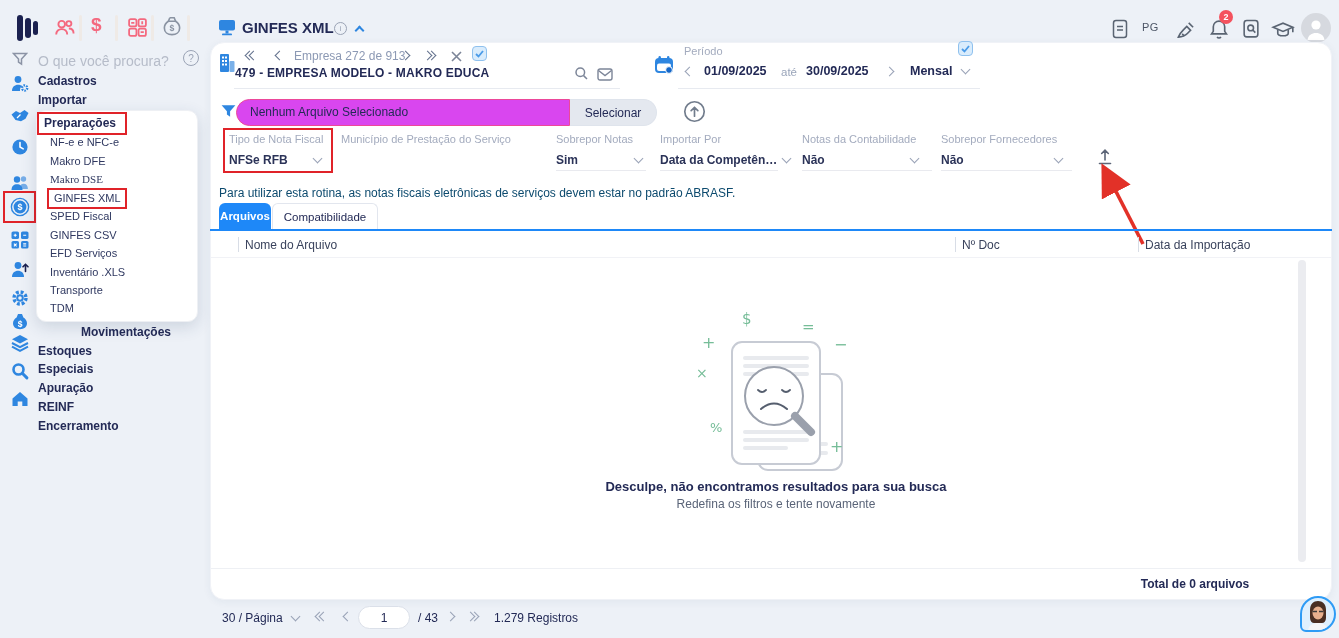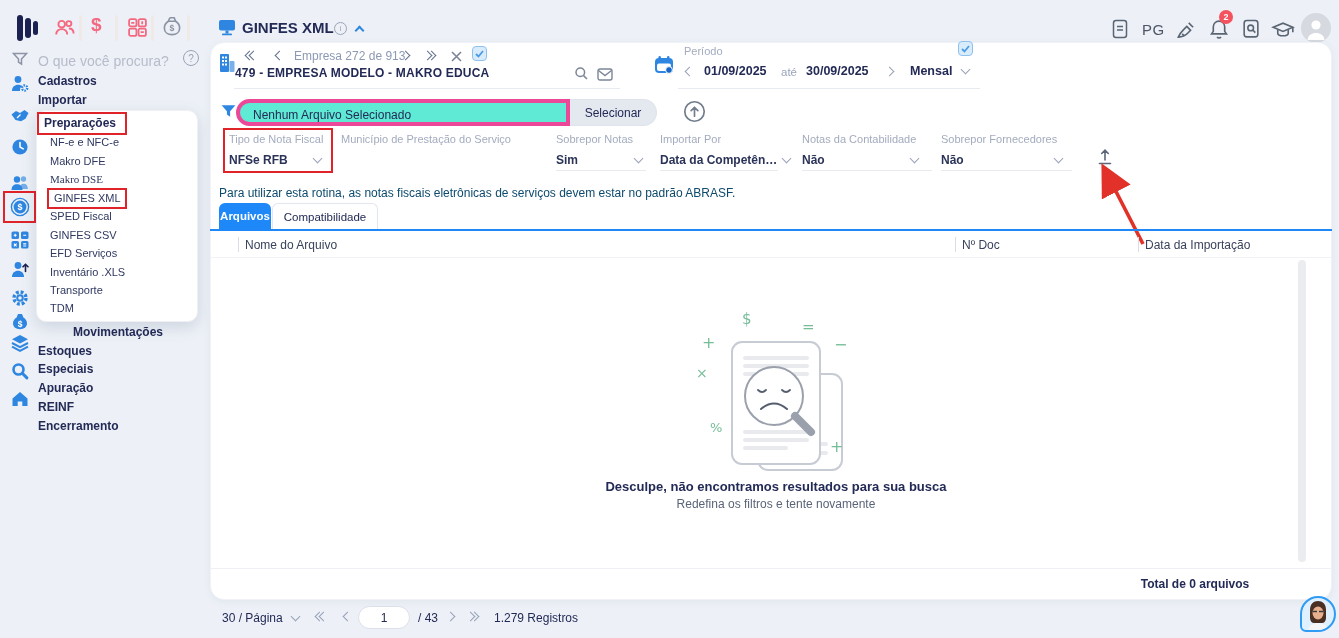--- a/index.html
+++ b/index.html
@@ -76,21 +76,21 @@
     </svg>
   </div>
   <div class="abs vsep" style="left:187px; top:15px;"></div>
 
   <div class="abs" style="left:1110px; top:19px;">
     <svg width="20" height="20" viewBox="0 0 18 20" fill="none" stroke="#5a6472" stroke-width="1.5">
       <rect x="2.5" y="1.5" width="13" height="17" rx="2.5"></rect>
         <path d="M6 7.5h6 M6 11h6"></path>
     </svg>
   </div>
-  <div class="abs" style="left:1142px; top:21px; font-size:15px; color:#4d5666; letter-spacing:.5px;">PG</div>
+  <div class="abs" style="left:1142px; top:21px; font-size:11px; color:#4d5666; letter-spacing:.5px;">PG</div>
   <div class="abs" style="left:1174px; top:18px;">
     <svg width="24" height="24" viewBox="0 0 22 22" fill="none" stroke="#5a6472" stroke-width="1.5">
       <path d="M13.5 4.5l4 4"></path>
       <path d="M4 17.5c3.5-.2 6.2-1.2 8.3-3.3l2.9-2.9-3.5-3.5-2.9 2.9C6.7 12.8 5 15 4 17.5z"></path>
       <path d="M7.5 14.5l2 2"></path>
     </svg>
   </div>
   <div class="abs" style="left:1208px; top:18px;">
     <svg width="22" height="23" viewBox="0 0 20 21" fill="none" stroke="#5a6472" stroke-width="1.5">
       <path d="M10 2.8a5.2 5.2 0 015.2 5.2v4.2l1.6 2.3H3.2l1.6-2.3V8A5.2 5.2 0 0110 2.8z"></path>
@@ -204,21 +204,21 @@
       </svg>
   </div>
   <div class="abs" style="left:10px; top:389px;">
     <svg width="20" height="20" viewBox="0 0 20 20">
         <path d="M2.5 9.5L10 3l7.5 6.5V17h-5.2v-4.6H7.7V17H2.5z" fill="#2e86e0"></path>
       </svg>
   </div>
 
   <div class="abs menu-item" style="left:38px; top:74px;">Cadastros</div>
   <div class="abs menu-item" style="left:38px; top:93px;">Importar</div>
-  <div class="abs menu-item" style="left:46px; top:325px;padding-left:27px;">Movimentações</div>
+  <div class="abs menu-item" style="left:54px; top:325px;padding-left:27px;">Movimentações</div>
   <div class="abs menu-item" style="left:38px; top:344px;">Estoques</div>
   <div class="abs menu-item" style="left:38px; top:362px;">Especiais</div>
   <div class="abs menu-item" style="left:38px; top:381px;">Apuração</div>
   <div class="abs menu-item" style="left:38px; top:400px;">REINF</div>
   <div class="abs menu-item" style="left:38px; top:419px;">Encerramento</div>
 
   <div class="abs popup" style="left:36px; top:110px; width:162px; height:212px;"></div>
   <div class="abs menu-item" style="left:44px; top:116px;">Preparações</div>
   <div class="abs redbox" style="left:37px; top:112px; width:90px; height:23px;"></div>
   <div class="abs submenu-item" style="left:50px; top:136px;">NF-e e NFC-e</div>
@@ -316,21 +316,21 @@
         <path d="M1 4l2.5 2.5L8 1"></path>
       </svg>
   </div>
   <div class="abs hline" style="left:678px; top:88px; width:302px;"></div>
 
   <div class="abs" style="left:220px; top:103px;">
     <svg width="17" height="17" viewBox="0 0 16 16">
         <path d="M1.5 2h13l-5 5.7v5.3l-3-2.2V7.7z" fill="#2e86e0"></path>
       </svg>
   </div>
-  <div class="abs t12 navy" style="left:236px; top:99px; width:334px; height:27px; background:#5eead4; border:4px solid #ec4899; border-radius:14px 0 0 14px; line-height:25px; padding-left:13px;">Nenhum Arquivo Selecionado</div>
+  <div class="abs t12 navy" style="left:236px; top:99px; width:334px; height:27px; background:#d946ef; border:1px solid #ec4899; border-radius:14px 0 0 14px; line-height:25px; padding-left:13px;">Nenhum Arquivo Selecionado</div>
   <div class="abs t12 navy" style="left:570px; top:99px; width:87px; height:27px; background:#e4e8ef; border:1px solid #dfe4ec; border-left:none; border-radius:0 14px 14px 0; display:flex; align-items:center; justify-content:center;">Selecionar</div>
   <div class="abs" style="left:683px; top:100px;">
     <svg width="23" height="23" viewBox="0 0 22 22" fill="none" stroke="#717c8c" stroke-width="1.6">
         <circle cx="11" cy="11" r="9.3"></circle>
         <path d="M11 15.5V7.5M7.8 10.2L11 7l3.2 3.2" stroke-linecap="round"></path>
       </svg>
   </div>
 
   <div class="abs filter" style="left:229px; top:133px; width:100px; height:38px;">
     <div class="lbl">Tipo de Nota Fiscal</div>

